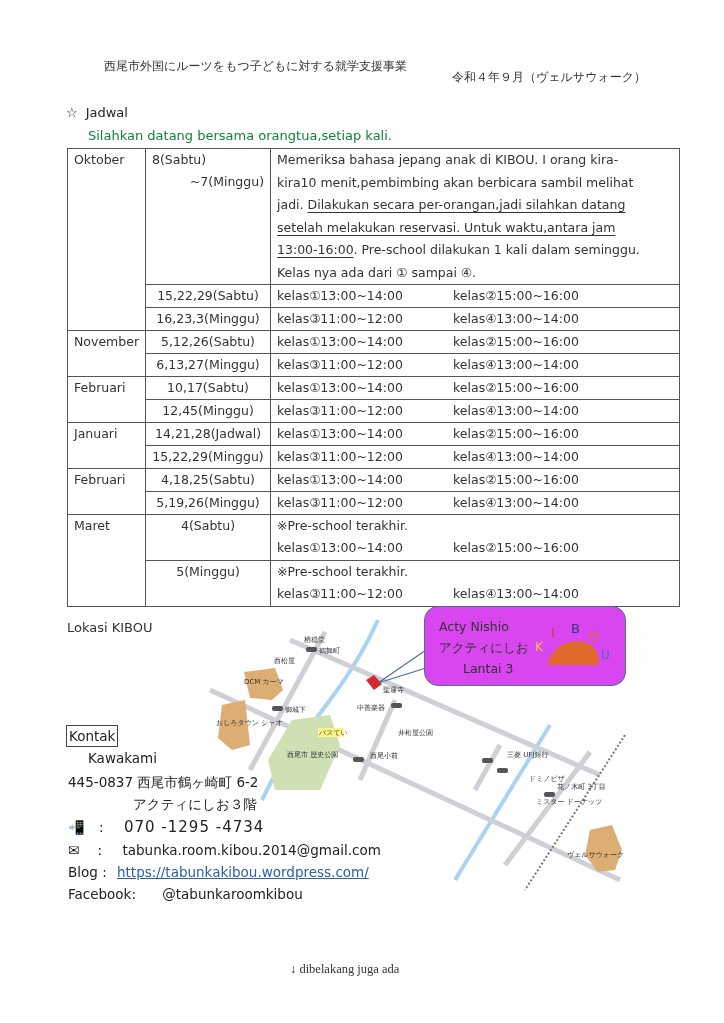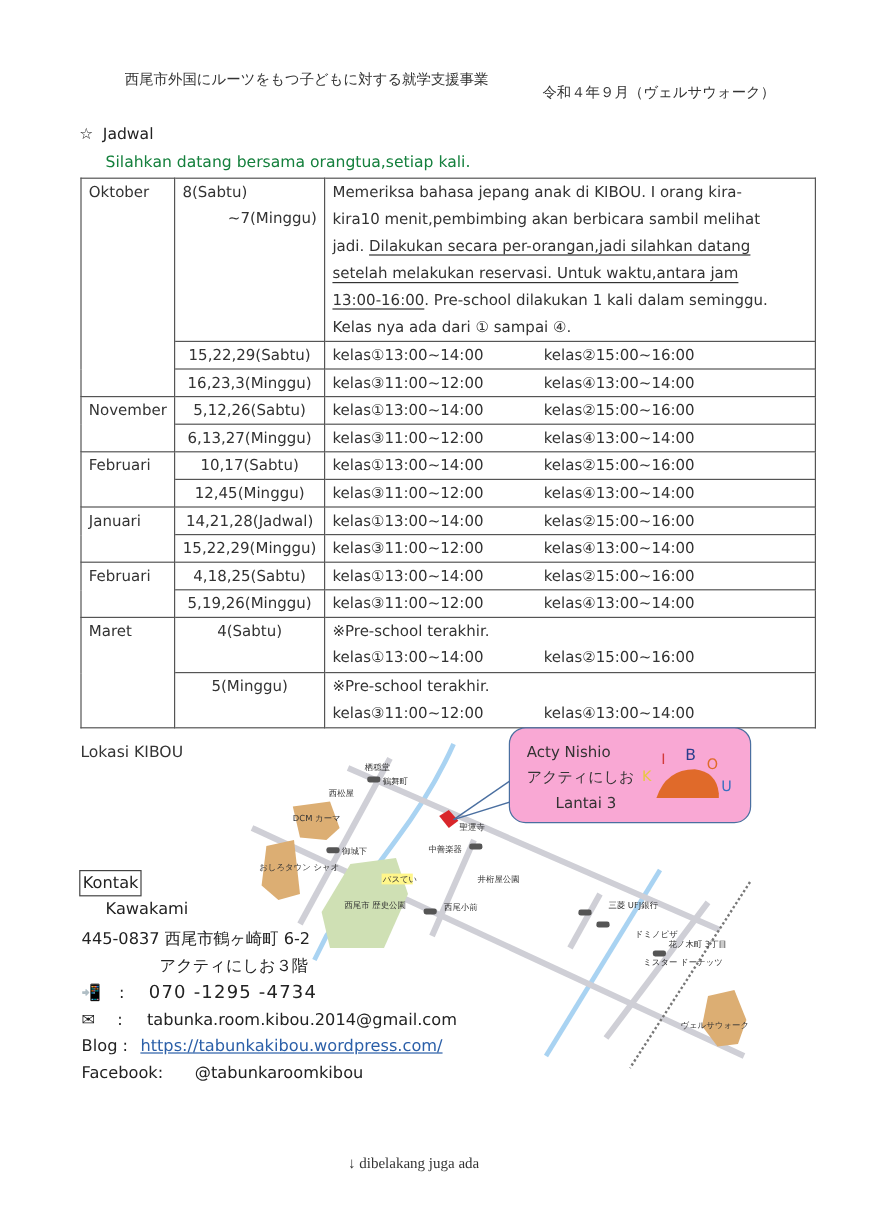--- a/index.html
+++ b/index.html
@@ -20,21 +20,21 @@
   .kelas-pair span:first-child { width:176px; display:inline-block; }
   .date-left { text-align:left; }
   .date-right { text-align:right; }
   .lokasi { position:absolute; left:67px; top:620px; font-size:13px; color:#333; }
   .map { position:absolute; left:200px; top:610px; width:480px; height:320px; }
   .kontak { position:absolute; left:66px; top:725px; font-size:13.5px; border:1px solid #444; padding:0 2px; line-height:20px; }
   .contact-line { position:absolute; left:68px; font-size:13.5px; color:#222; }
   .contact-line a { color:#2b5fa8; text-decoration:underline; }
   .phone { font-size:15px; letter-spacing:1px; }
   .footer { position:absolute; left:290px; top:962px; font-size:12.5px; font-family:Liberation Serif, serif; color:#333; }
-  .bubble { position:absolute; left:424px; top:606px; width:200px; height:78px; border:1.5px solid #4a6fa0; border-radius:14px; background:#f9a8d4; }
+  .bubble { position:absolute; left:424px; top:606px; width:200px; height:78px; border:1.5px solid #4a6fa0; border-radius:14px; background:#d946ef; }
   .bubble .t { position:absolute; font-size:12.5px; color:#333; }
 </style>
 </head>
 <body>
 
 <div class="header-left">西尾市外国にルーツをもつ子どもに対する就学支援事業</div>
 <div class="header-right">令和４年９月（ヴェルサウォーク）</div>
 
 <div class="section-title">
   <span class="star">☆</span><span>Jadwal</span>

